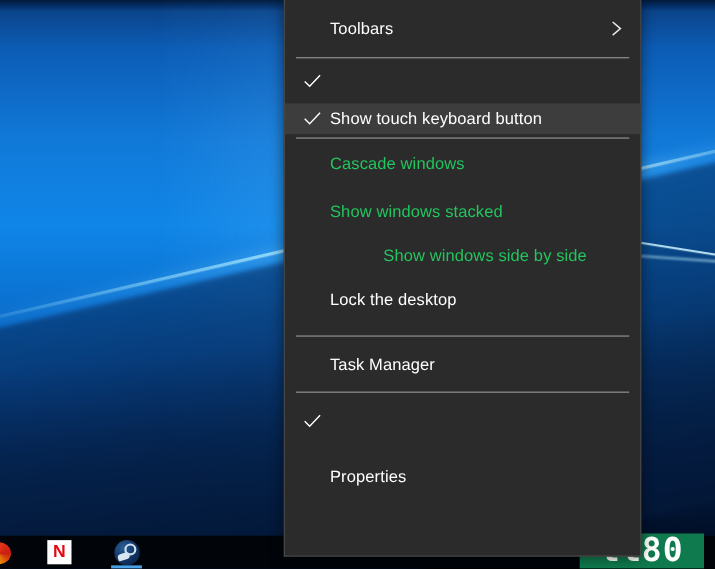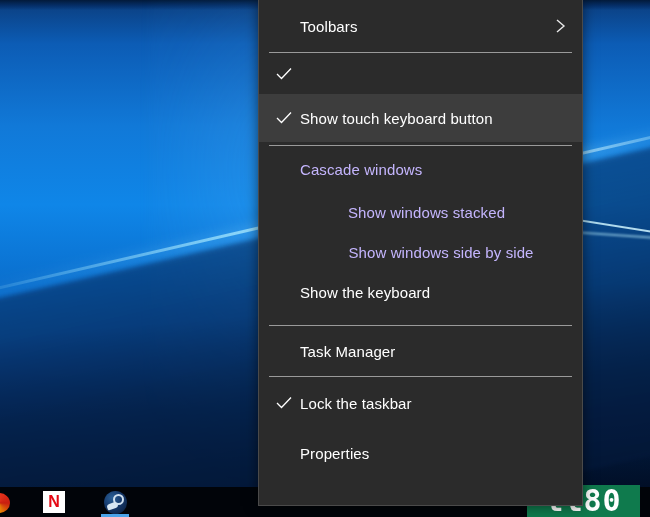--- a/index.html
+++ b/index.html
@@ -199,21 +199,21 @@
     margin-left: 41px;
     letter-spacing: 0.1px;
   }
   .menu-item .chev {
     position: absolute;
     right: 14px;
     width: 14px;
     height: 16px;
   }
   .menu-item.disabled .label {
-    color: #c4b5fd;
+    color: #22c55e;
   }
   .menu-item.highlighted {
     background: #3d3d3d;
   }
   .separator {
     height: 1px;
     margin: 0 10px;
     background: #9a9a9a;
   }
 </style>
@@ -265,59 +265,58 @@
 
 
     <div class="menu-item" style="height:41px;">
       <span class="check">
         <svg width="18" height="18" viewBox="0 0 18 18">
             <path d="M2 9 L6.5 13.5 L16 3.5" fill="none" stroke="#ffffff" stroke-width="1.3"></path>
           </svg>
       </span>
     </div>
 
-    <div class="menu-item highlighted" style="height:48px;">
+    <div class="menu-item highlighted" style="height:28px;">
       <span class="check">
         <svg width="18" height="18" viewBox="0 0 18 18">
             <path d="M2 9 L6.5 13.5 L16 3.5" fill="none" stroke="#ffffff" stroke-width="1.3"></path>
           </svg>
       </span>
       <span class="label">Show touch keyboard button</span>
     </div>
     <div class="separator" style="margin-top:3px;"></div>
 
     <div class="menu-item disabled" style="height:46px;">
       <span class="label">Cascade windows</span>
     </div>
 
-    <div class="menu-item disabled" style="height:40px;padding-left:48px;">
+    <div class="menu-item disabled" style="height:40px;">
       <span class="label">Show windows stacked</span>
     </div>
 
     <div class="menu-item disabled" style="height:40px;justify-content:center;">
       <span class="label">Show windows side by side</span>
     </div>
 
     <div class="menu-item" style="height:40px;">
-      <span class="label">Show the keyboard</span>
+      <span class="label">Lock the desktop</span>
     </div>
     <div class="separator" style="margin-top:13px;"></div>
 
     <div class="menu-item" style="height:50px;">
       <span class="label">Task Manager</span>
     </div>
     <div class="separator"></div>
 
     <div class="menu-item" style="height:52px;">
       <span class="check">
         <svg width="18" height="18" viewBox="0 0 18 18">
             <path d="M2 9 L6.5 13.5 L16 3.5" fill="none" stroke="#ffffff" stroke-width="1.3"></path>
           </svg>
       </span>
-      <span class="label">Lock the taskbar</span>
     </div>
 
     <div class="menu-item" style="height:48px;text-align:right;">
       <span class="label">Properties</span>
     </div>
 
   </div>
 
 </div>
 

